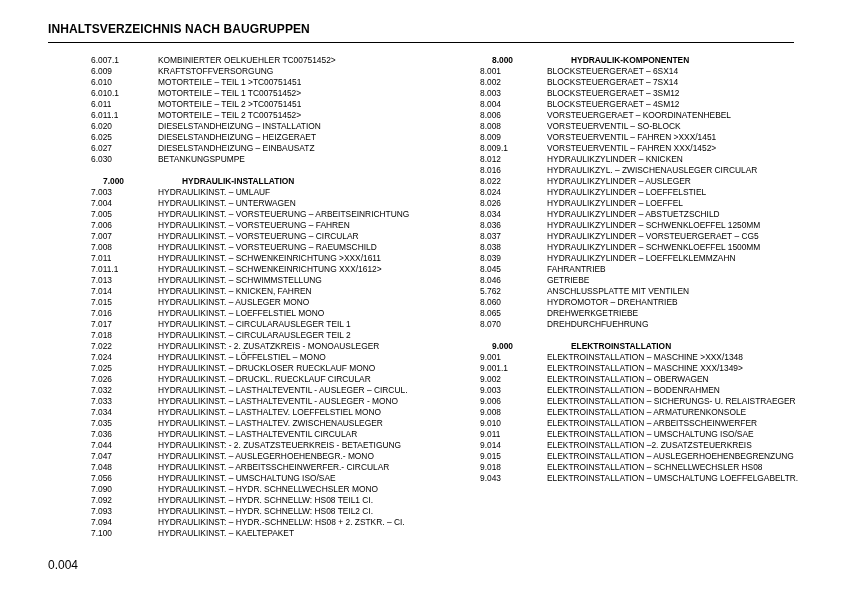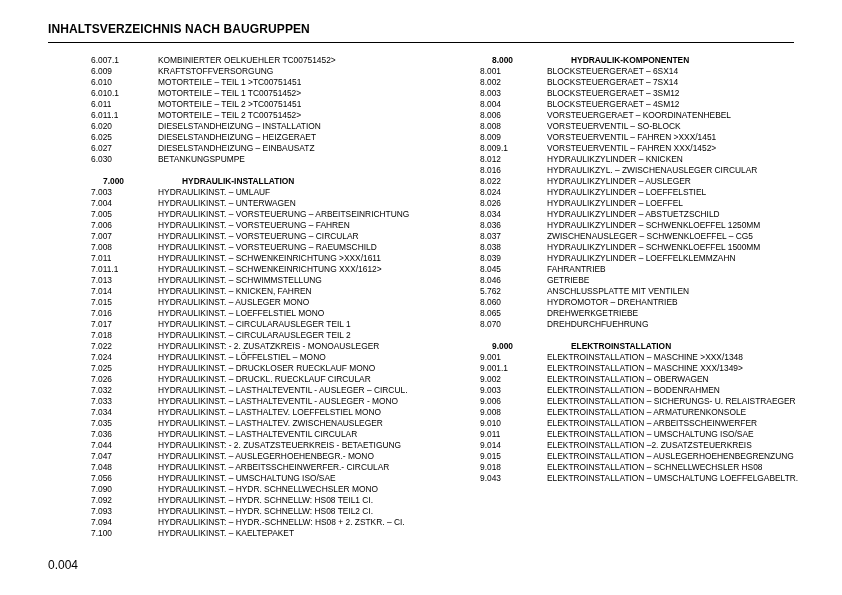--- a/index.html
+++ b/index.html
@@ -146,21 +146,21 @@
       <div class="row"><span class="num">8.008</span><span class="lbl">VORSTEUERVENTIL – SO-BLOCK</span></div>
       <div class="row"><span class="num">8.009</span><span class="lbl">VORSTEUERVENTIL – FAHREN   &gt;XXX/1451</span></div>
       <div class="row"><span class="num">8.009.1</span><span class="lbl">VORSTEUERVENTIL – FAHREN   XXX/1452&gt;</span></div>
       <div class="row"><span class="num">8.012</span><span class="lbl">HYDRAULIKZYLINDER – KNICKEN</span></div>
       <div class="row"><span class="num">8.016</span><span class="lbl">HYDRAULIKZYL. – ZWISCHENAUSLEGER CIRCULAR</span></div>
       <div class="row"><span class="num">8.022</span><span class="lbl">HYDRAULIKZYLINDER – AUSLEGER</span></div>
       <div class="row"><span class="num">8.024</span><span class="lbl">HYDRAULIKZYLINDER – LOEFFELSTIEL</span></div>
       <div class="row"><span class="num">8.026</span><span class="lbl">HYDRAULIKZYLINDER – LOEFFEL</span></div>
       <div class="row"><span class="num">8.034</span><span class="lbl">HYDRAULIKZYLINDER – ABSTUETZSCHILD</span></div>
       <div class="row"><span class="num">8.036</span><span class="lbl">HYDRAULIKZYLINDER – SCHWENKLOEFFEL 1250MM</span></div>
-      <div class="row"><span class="num">8.037</span><span class="lbl">ZWISCHENAUSLEGER – SCHWENKLOEFFEL – CG5</span></div>
+      <div class="row"><span class="num">8.037</span><span class="lbl">HYDRAULIKZYLINDER – VORSTEUERGERAET – CG5</span></div>
       <div class="row"><span class="num">8.038</span><span class="lbl">HYDRAULIKZYLINDER – SCHWENKLOEFFEL 1500MM</span></div>
       <div class="row"><span class="num">8.039</span><span class="lbl">HYDRAULIKZYLINDER – LOEFFELKLEMMZAHN</span></div>
       <div class="row"><span class="num">8.045</span><span class="lbl">FAHRANTRIEB</span></div>
       <div class="row"><span class="num">8.046</span><span class="lbl">GETRIEBE</span></div>
       <div class="row"><span class="num">5.762</span><span class="lbl">ANSCHLUSSPLATTE MIT VENTILEN</span></div>
       <div class="row"><span class="num">8.060</span><span class="lbl">HYDROMOTOR – DREHANTRIEB</span></div>
       <div class="row"><span class="num">8.065</span><span class="lbl">DREHWERKGETRIEBE</span></div>
       <div class="row"><span class="num">8.070</span><span class="lbl">DREHDURCHFUEHRUNG</span></div>
       <div class="row spacer"></div>
       <div class="row section"><span class="num">9.000</span><span class="lbl">ELEKTROINSTALLATION</span></div>

